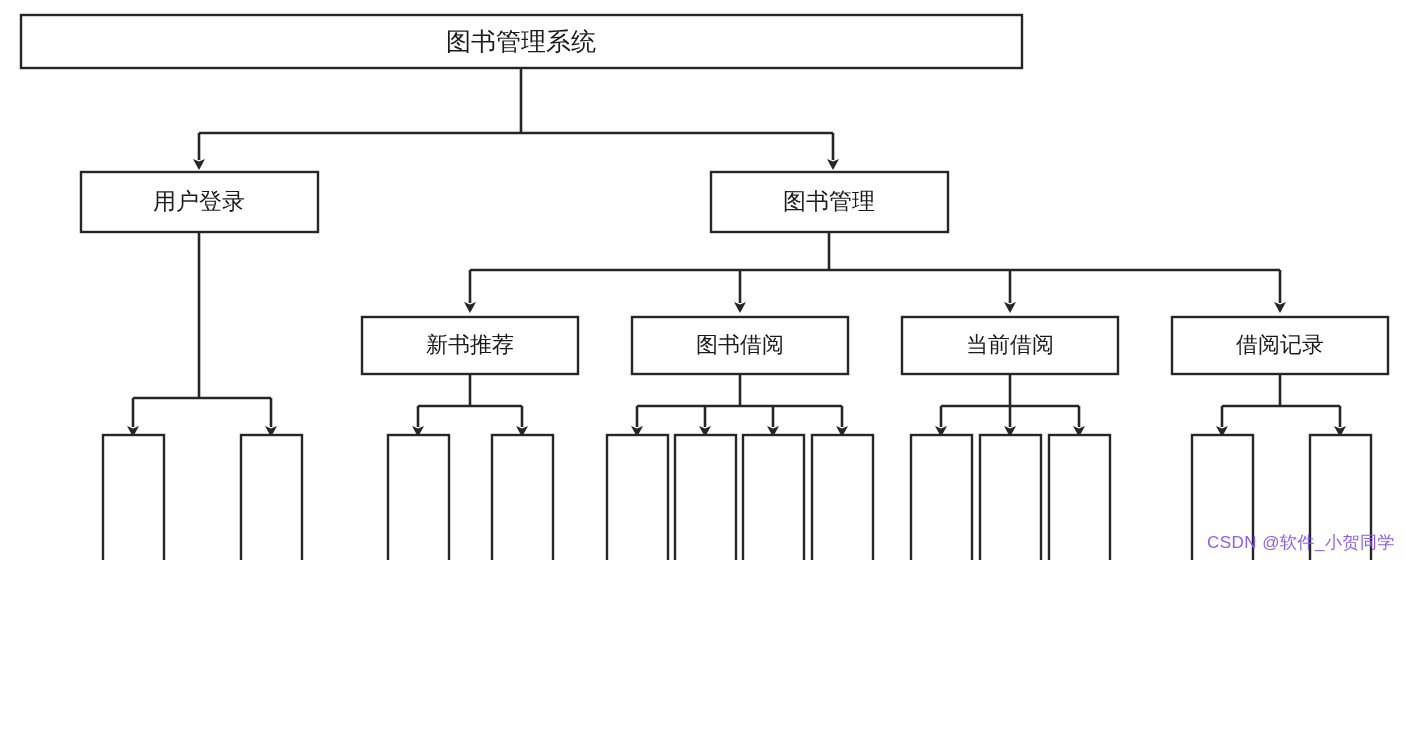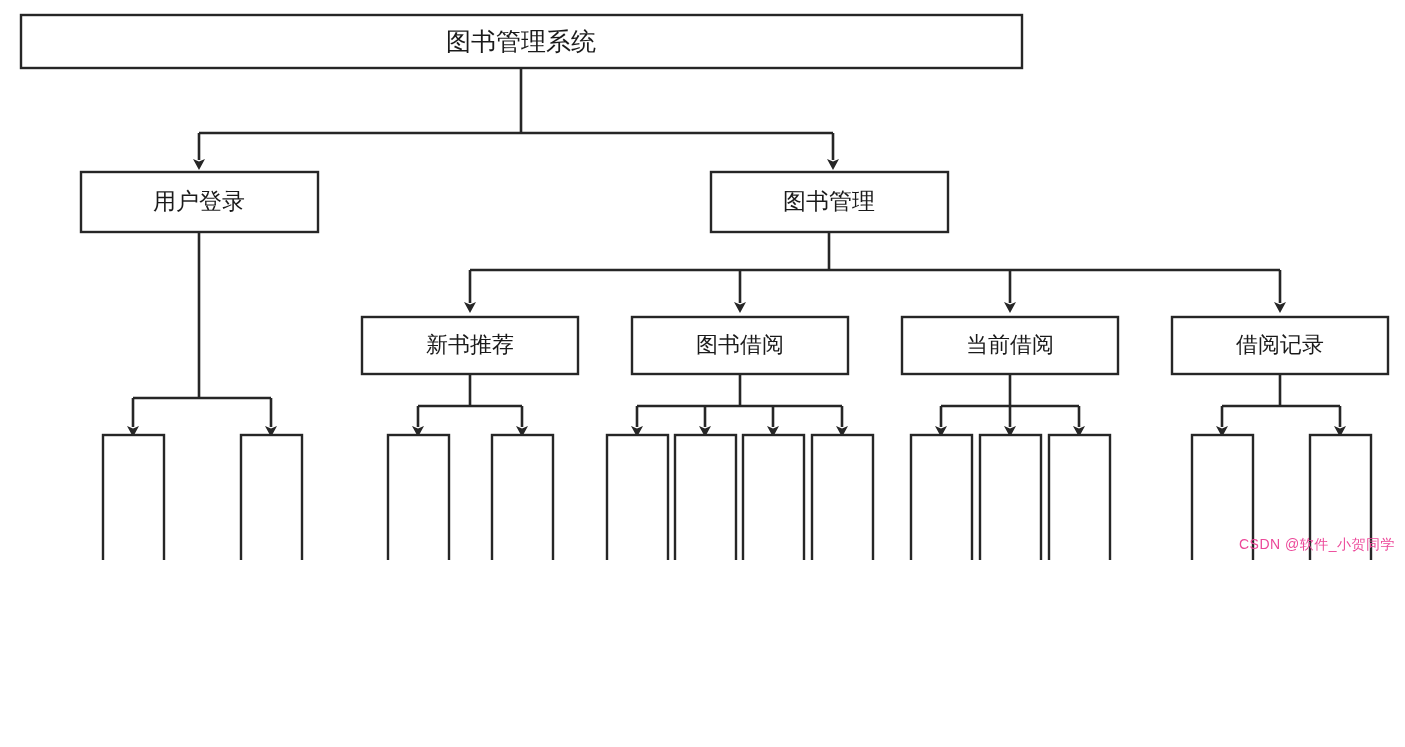--- a/index.html
+++ b/index.html
@@ -51,22 +51,22 @@
     fill: none;
     stroke-linecap: butt;
   }
   .arrowhead {
     fill: #262626;
   }
   .watermark {
     position: absolute;
     right: 10px;
     bottom: 6px;
-    color: #ec4899;
-    font-size: 14px;
+    color: #8b5cf6;
+    font-size: 17px;
     font-family: "Liberation Sans", "DejaVu Sans", sans-serif;
     letter-spacing: 0.5px;
     white-space: nowrap;
     pointer-events: none;
     text-align: center;
   }
 </style>
 </head>
 <body>
 

